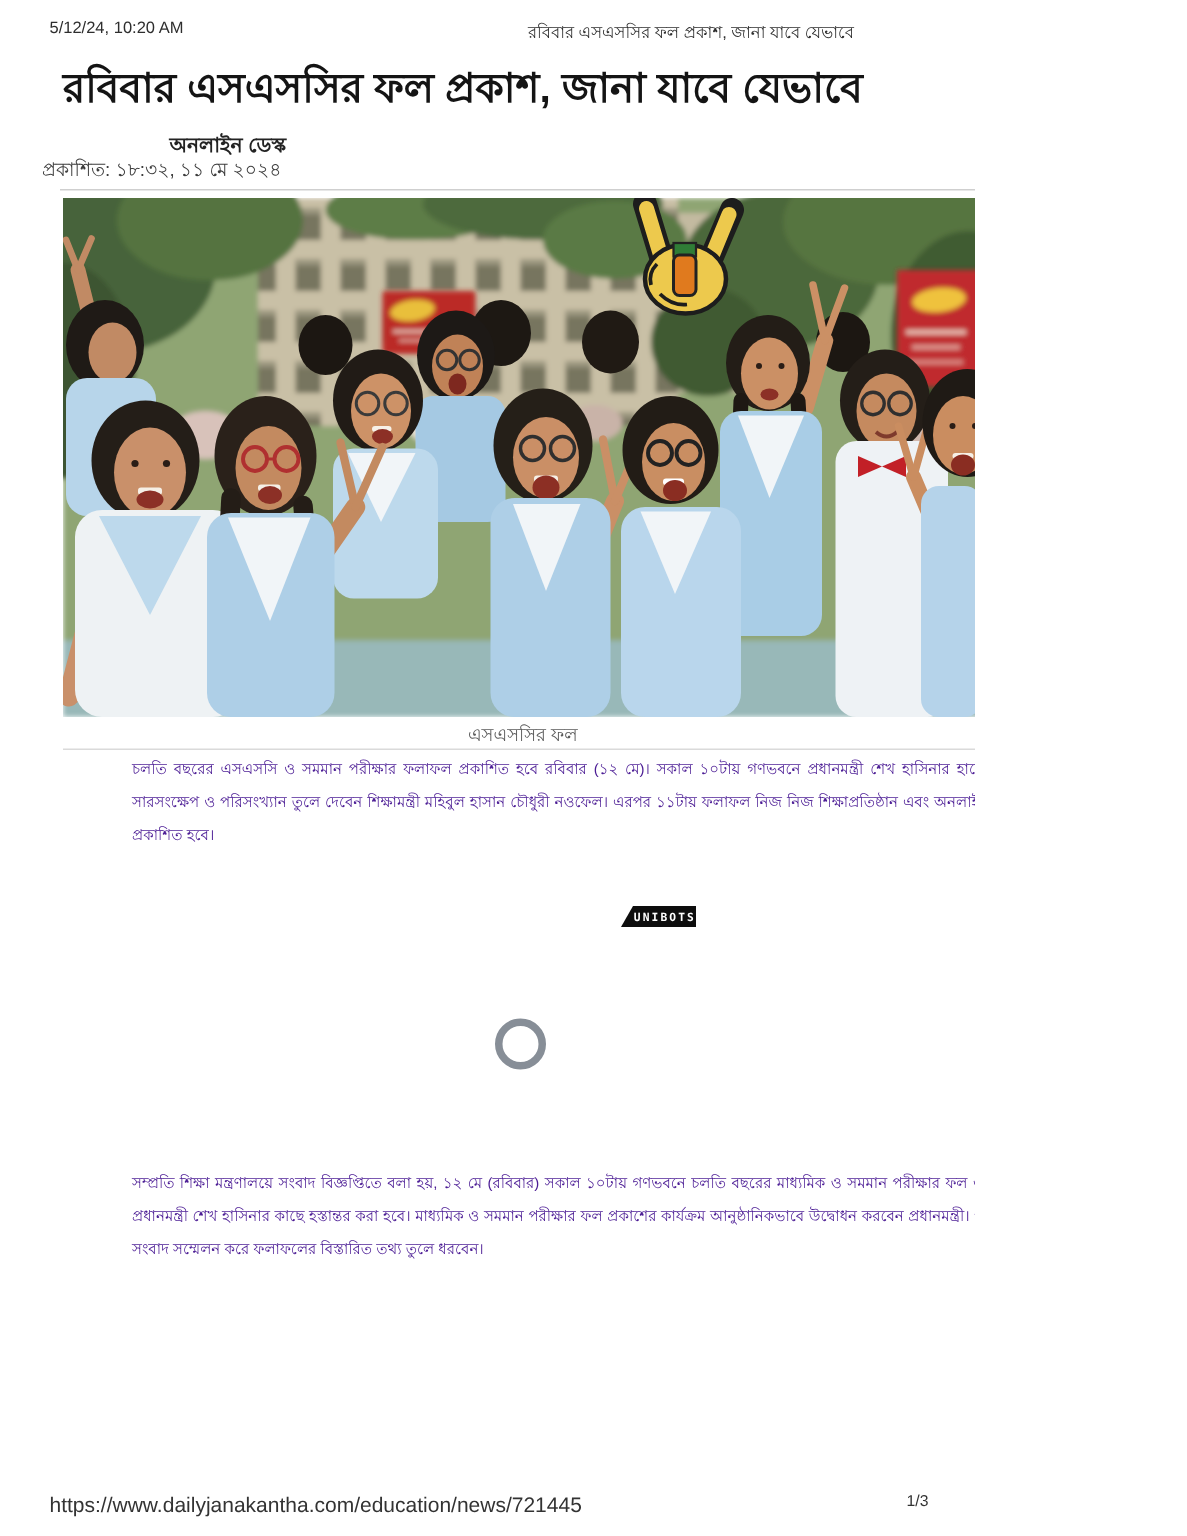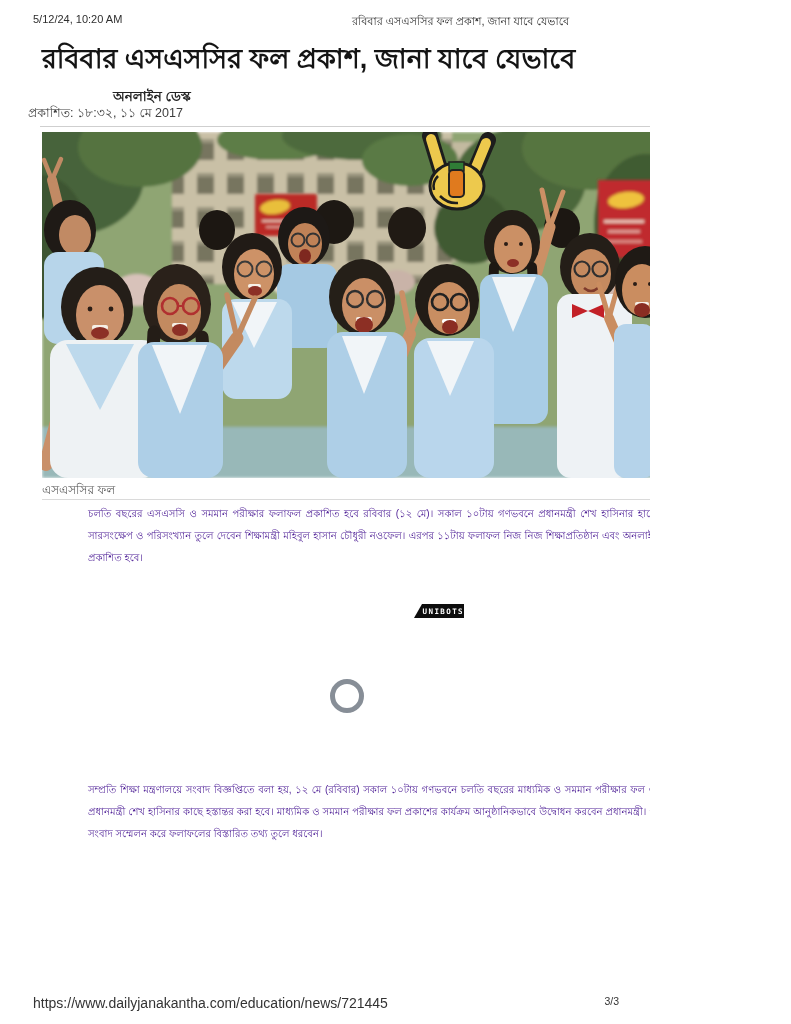--- a/index.html
+++ b/index.html
@@ -10,21 +10,21 @@
   .abs{position:absolute;}
   .print-meta{font-size:11px;color:#2e2e2e;white-space:nowrap;}
   .headline{left:42px;top:42px;width:680px;font-size:27px;font-weight:bold;color:#141414;line-height:34px;margin:0;}
   .byline{left:65px;top:86px;font-size:13.5px;font-weight:bold;color:#232323;margin-left:48px;}
   .published{left:28px;top:104px;font-size:12.5px;color:#3d3d3d;}
   .hr{height:1px;background:#cfcfcf;}
   .hr1{left:40px;top:126px;width:706px;}
   .hr2{left:42px;top:499px;width:613px;background:#dadada;}
   .photo{left:42px;top:132px;width:613px;height:346px;}
   .photo svg{display:block;}
-  .caption{left:42px;top:481px;width:613px;font-size:12px;color:#5a5a5a;}
+  .caption{left:42px;top:481px;width:613px;text-align:center;font-size:12px;color:#5a5a5a;}
   .para{left:88px;width:616px;font-size:10px;line-height:22px;text-align:justify;color:#4c1d95;margin:0;}
   .p1{top:503px;}
   .p2{top:779px;}
   .p3{top:896px;}
   .ad-badge{
     left:414px;top:604px;width:50px;height:14px;background:#0d0d0d;
     clip-path:polygon(16% 0,100% 0,100% 100%,0 100%);
     display:flex;align-items:center;justify-content:flex-end;
     color:#ffffff;font-size:7.5px;font-weight:bold;letter-spacing:1.4px;
     font-family:"DejaVu Sans Mono","Liberation Mono",monospace;
@@ -40,21 +40,21 @@
 </head>
 <body>
 
 <div class="page">
 
   <span class="abs print-meta" style="left:33px;top:13px;">5/12/24, 10:20 AM</span>
   <span class="abs print-meta" style="left:352px;top:13px;">রবিবার এসএসসির ফল প্রকাশ, জানা যাবে যেভাবে</span>
 
   <h1 class="abs headline">রবিবার এসএসসির ফল প্রকাশ, জানা যাবে যেভাবে</h1>
   <div class="abs byline">অনলাইন ডেস্ক</div>
-  <div class="abs published">প্রকাশিত: ১৮:৩২, ১১ মে 2017</div>
+  <div class="abs published">প্রকাশিত: ১৮:৩২, ১১ মে ২০২৪</div>
   <div class="abs hr hr1"></div>
 
   <figure class="abs photo" style="margin:0;">
     <svg width="613" height="346" viewBox="0 0 613 346" xmlns="http://www.w3.org/2000/svg">
       <defs>
         <filter id="soft" x="-20%" y="-20%" width="140%" height="140%">
             <feGaussianBlur stdDeviation="1.8"></feGaussianBlur>
           </filter>
         <pattern id="win" width="30" height="34" patternUnits="userSpaceOnUse">
           <rect width="30" height="34" fill="#c9c0a6"></rect>
@@ -230,15 +230,15 @@
   <p class="abs para p1">চলতি বছরের এসএসসি ও সমমান পরীক্ষার ফলাফল প্রকাশিত হবে রবিবার (১২ মে)। সকাল ১০টায় গণভবনে প্রধানমন্ত্রী শেখ হাসিনার হাতে ফলাফলের সারসংক্ষেপ ও পরিসংখ্যান তুলে দেবেন শিক্ষামন্ত্রী মহিবুল হাসান চৌধুরী নওফেল। এরপর ১১টায় ফলাফল নিজ নিজ শিক্ষাপ্রতিষ্ঠান এবং অনলাইনে একযোগে প্রকাশিত হবে।</p>
 
   <div class="abs ad-badge">
     <span>UNIBOTS</span>
   </div>
   <div class="abs spinner"></div>
 
   <p class="abs para p2">সম্প্রতি শিক্ষা মন্ত্রণালয়ে সংবাদ বিজ্ঞপ্তিতে বলা হয়, ১২ মে (রবিবার) সকাল ১০টায় গণভবনে চলতি বছরের মাধ্যমিক ও সমমান পরীক্ষার ফল ও পরিসংখ্যান প্রধানমন্ত্রী শেখ হাসিনার কাছে হস্তান্তর করা হবে। মাধ্যমিক ও সমমান পরীক্ষার ফল প্রকাশের কার্যক্রম আনুষ্ঠানিকভাবে উদ্বোধন করবেন প্রধানমন্ত্রী। পরে শিক্ষামন্ত্রী সংবাদ সম্মেলন করে ফলাফলের বিস্তারিত তথ্য তুলে ধরবেন।</p>
 
   <span class="abs print-footer-url">https://www.dailyjanakantha.com/education/news/721445</span>
-  <span class="abs print-footer-page">3/3</span>
+  <span class="abs print-footer-page">1/3</span>
 
 </div>
 
 </body></html>

